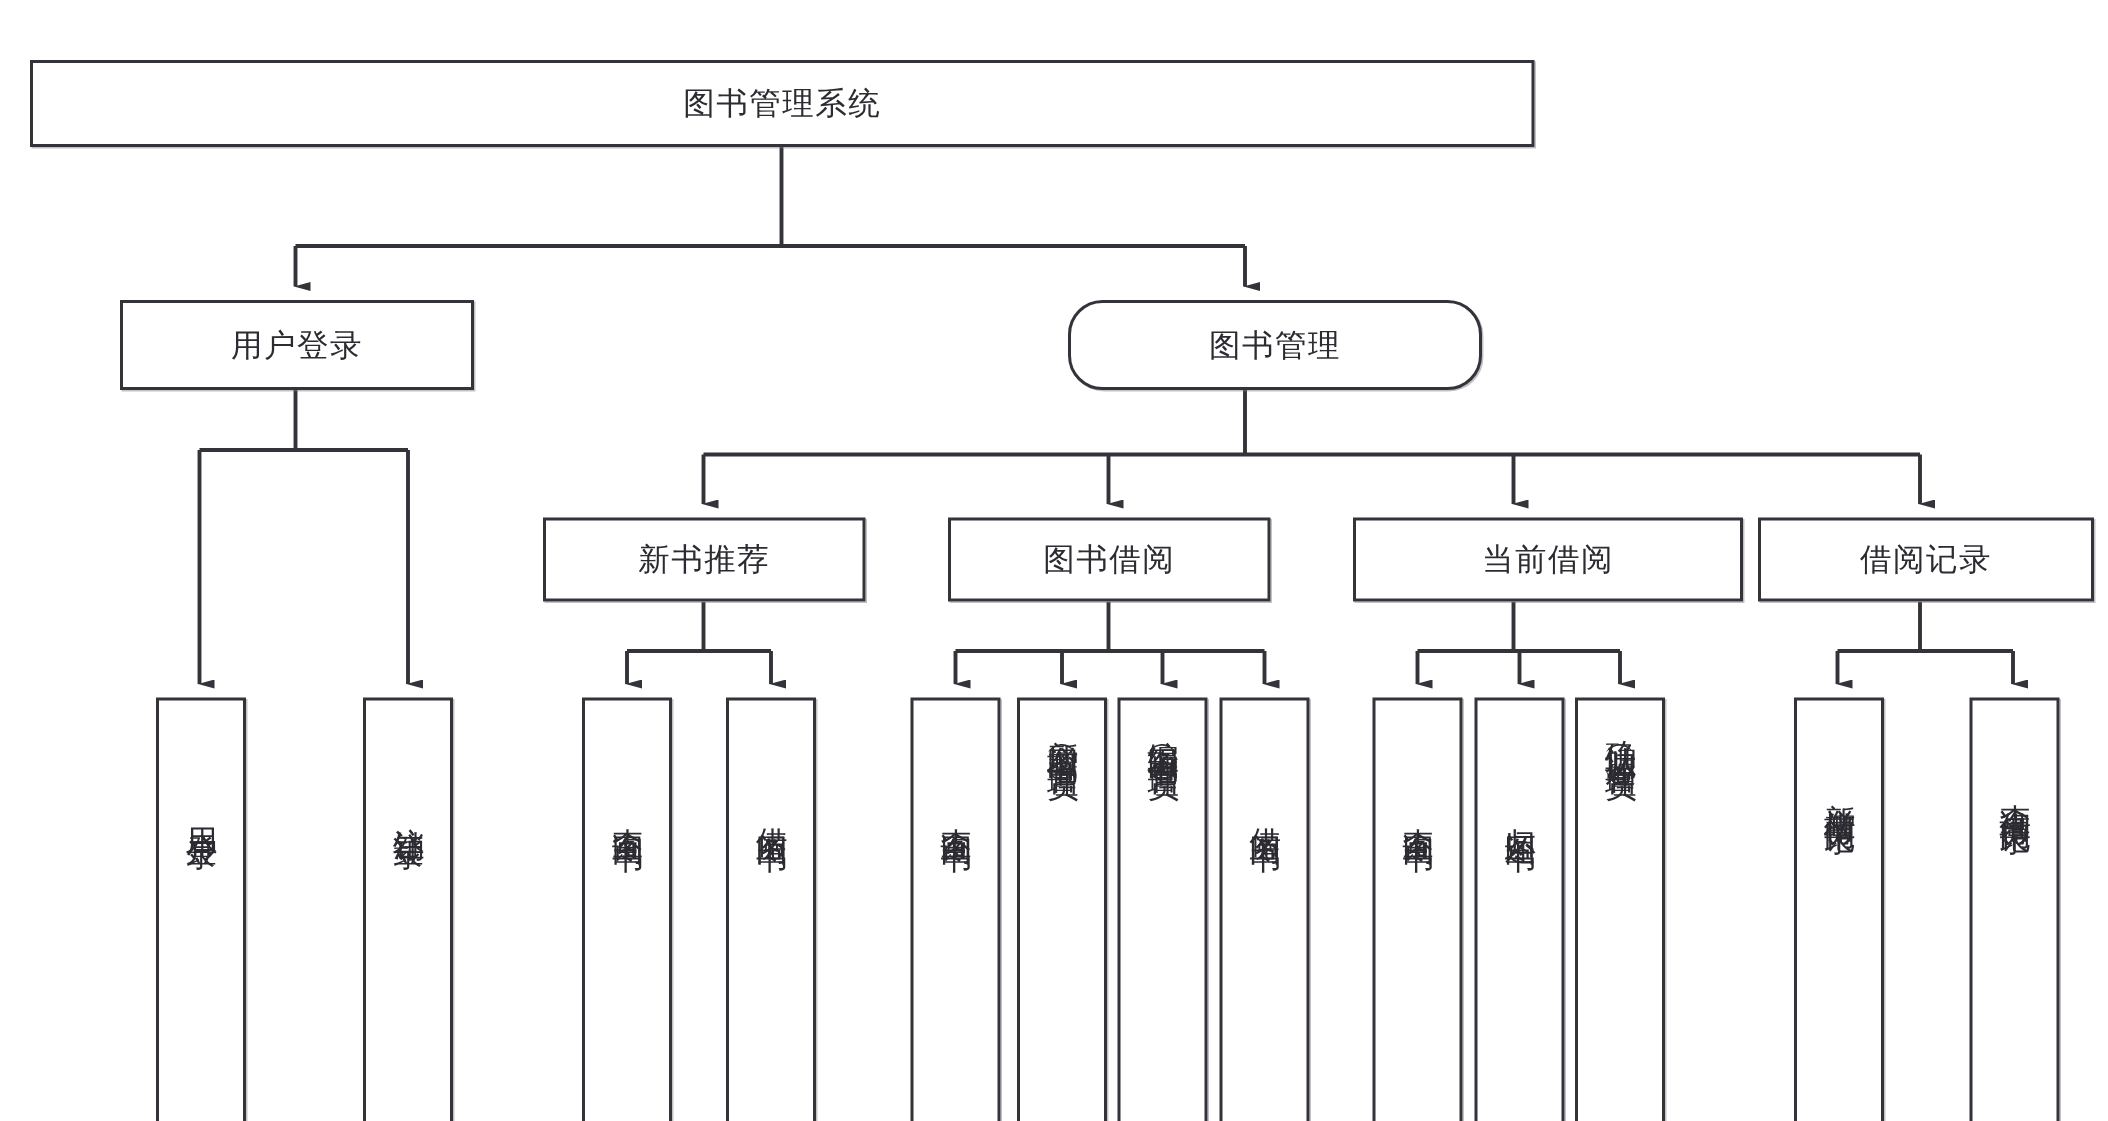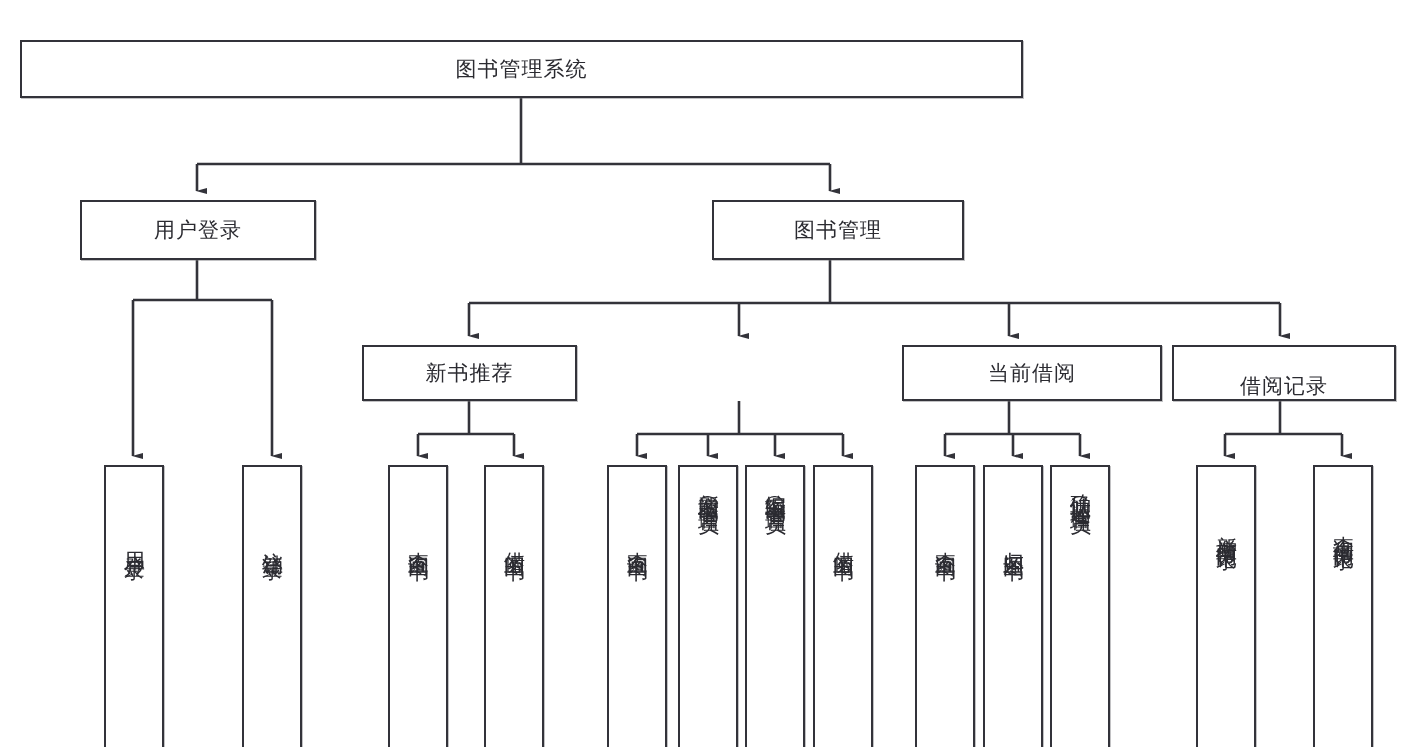--- a/index.html
+++ b/index.html
@@ -128,31 +128,34 @@
     </g>
   </svg>
 
   <div class="node" style="left:20px; top:12px; width:1003px; height:58px;">
     <span class="node-label">图书管理系统</span>
   </div>
 
   <div class="node" style="left:80px; top:172px; width:236px; height:60px;">
     <span class="node-label">用户登录</span>
   </div>
-  <div class="node" style="left:712px; top:172px; width:252px; height:60px;">
+  <div class="node" style="left:712px; top:172px; width:276px; height:60px;border-radius:23px;">
     <span class="node-label">图书管理</span>
   </div>
 
   <div class="node" style="left:362px; top:317px; width:215px; height:56px;">
     <span class="node-label">新书推荐</span>
   </div>
+  <div class="node" style="left:632px; top:317px; width:215px; height:56px;">
+    <span class="node-label">图书借阅</span>
+  </div>
   <div class="node" style="left:902px; top:317px; width:260px; height:56px;">
     <span class="node-label">当前借阅</span>
   </div>
-  <div class="node" style="left:1172px; top:317px; width:224px; height:56px;align-items:flex-end;">
+  <div class="node" style="left:1172px; top:317px; width:224px; height:56px;">
     <span class="node-label">借阅记录</span>
   </div>
 
   <div class="node vertical mid" style="left:104px; top:437px; width:60px; height:297px;">
     <span class="node-label">用户登录</span>
   </div>
   <div class="node vertical mid" style="left:242px; top:437px; width:60px; height:297px;">
     <span class="node-label">注销登录</span>
   </div>
 

